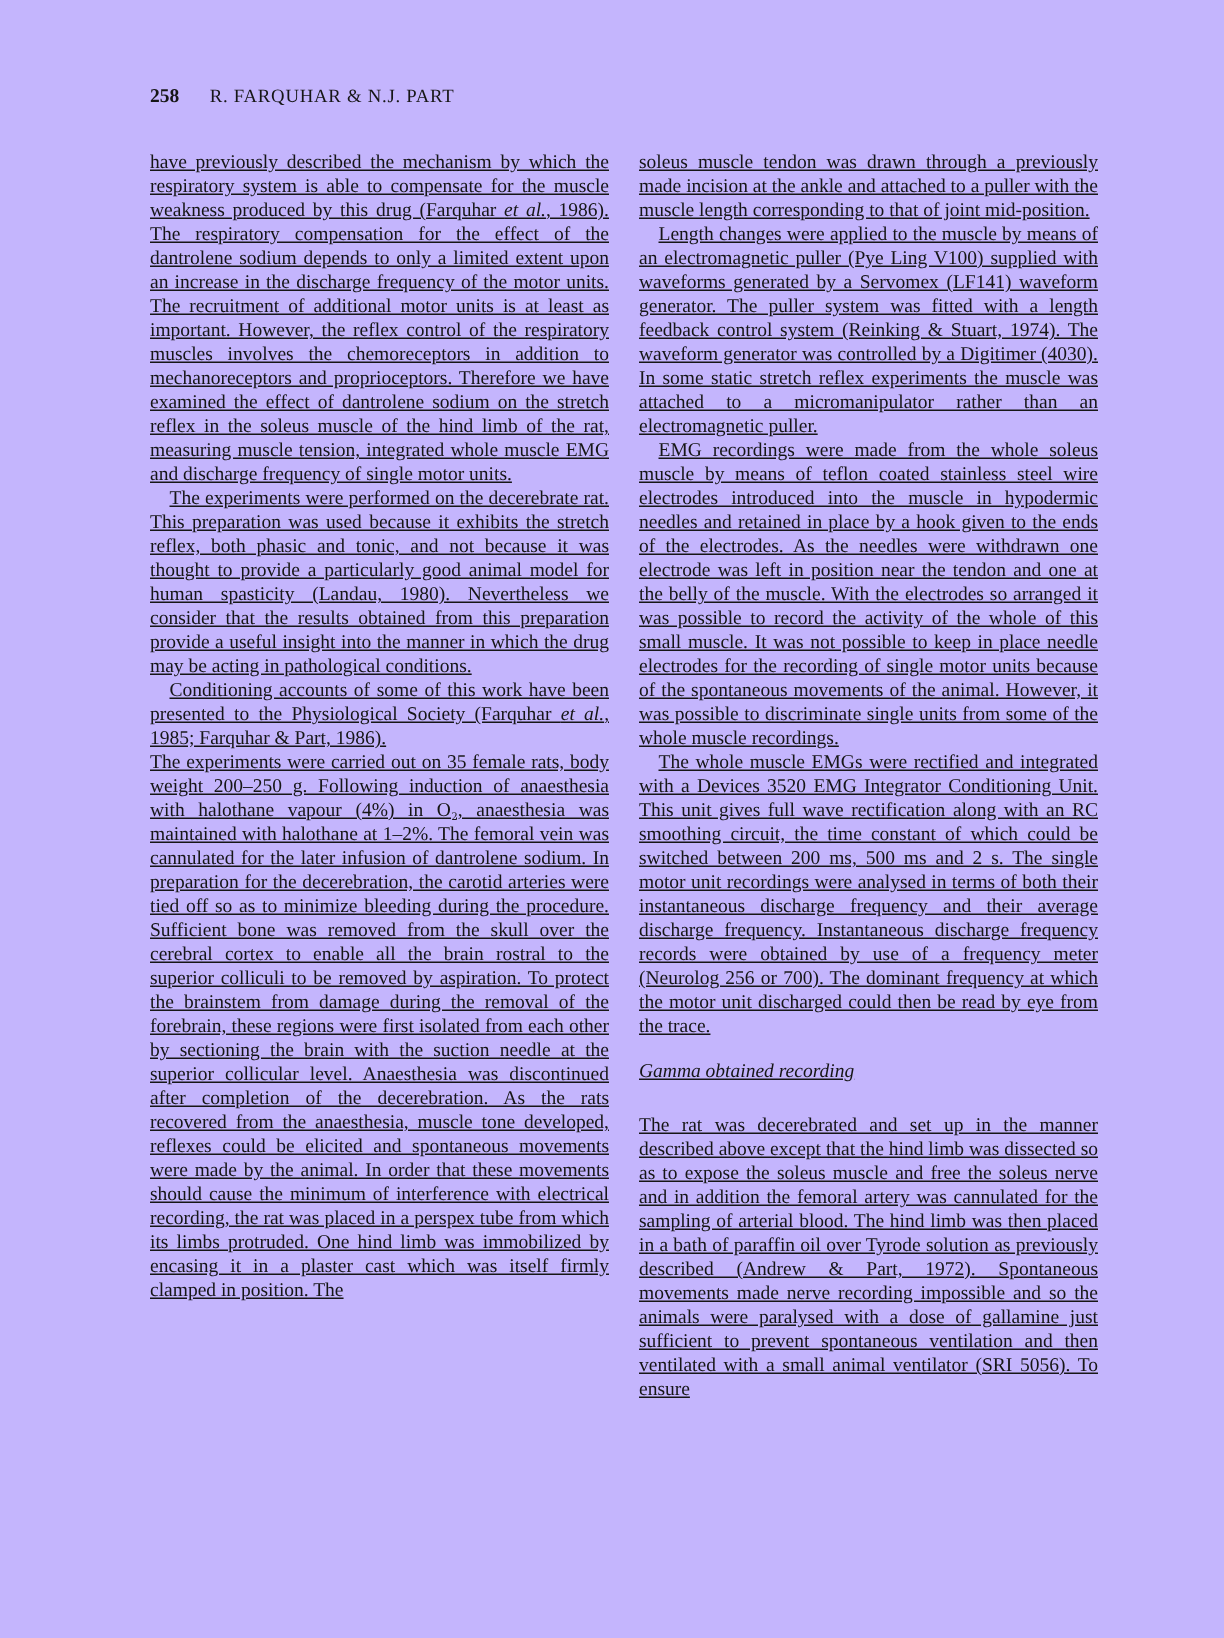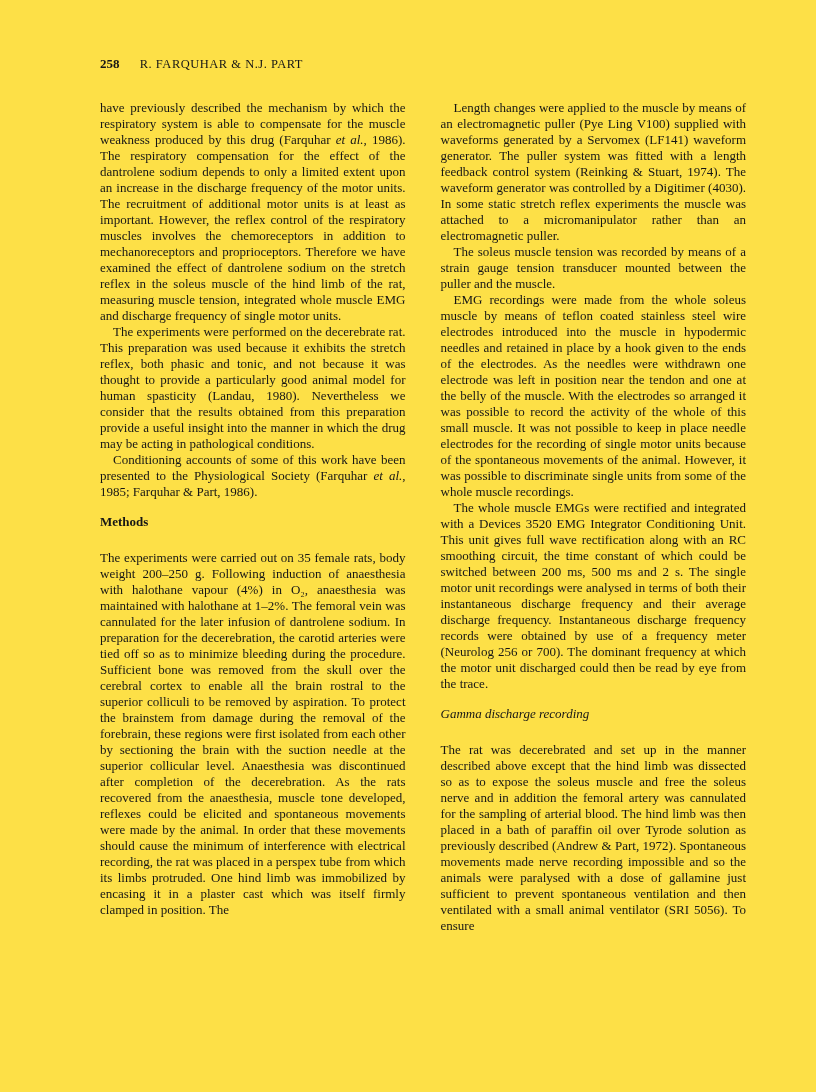--- a/index.html
+++ b/index.html
@@ -10,21 +10,21 @@
   body {
     width: 816px;
     height: 1092px;
     font-family: "Liberation Serif", serif;
     color: #161616;
   }
   .page {
     position: relative;
     width: 816px;
     height: 1092px;
-    background: #fde047;
+    background: #c4b5fd;
     overflow: hidden;
   }
   .page-header {
     position: absolute;
     left: 100px;
     top: 56px;
     font-size: 13px;
     white-space: nowrap;
   }
   .page-number {
@@ -34,21 +34,22 @@
   .running-head {
     letter-spacing: 0.5px;
     font-size: 12.5px;
   }
   .columns {
     position: absolute;
     left: 100px;
     top: 100px;
     width: 646px;
     display: flex;
-    gap: 35px;
+    gap: 20px;
+    text-decoration: underline;
   }
   .column {
     width: 306px;
     font-size: 13px;
     line-height: 16px;
     text-align: justify;
     hyphens: auto;
     -webkit-hyphens: auto;
   }
   .column p {
@@ -77,25 +78,24 @@
 <div class="page">
   <header class="page-header">
     <span class="page-number">258</span>
     <span class="running-head">R. FARQUHAR &amp; N.J. PART</span>
   </header>
   <main class="columns">
     <section class="column">
         <p class=""><span>have previously described the mechanism by which the respiratory system is able to compensate for the muscle weakness produced by this drug (Farquhar </span><span class="it">et al.</span><span>, 1986). The respiratory compensation for the effect of the dantrolene sodium depends to only a limited extent upon an increase in the discharge frequency of the motor units. The recruitment of additional motor units is at least as important. However, the reflex control of the respiratory muscles involves the chemoreceptors in addition to mechanoreceptors and proprioceptors. Therefore we have examined the effect of dantrolene sodium on the stretch reflex in the soleus muscle of the hind limb of the rat, measuring muscle tension, integrated whole muscle EMG and discharge frequency of single motor units.</span></p>
         <p class=" indent"><span>The experiments were performed on the decerebrate rat. This preparation was used because it exhibits the stretch reflex, both phasic and tonic, and not because it was thought to provide a particularly good animal model for human spasticity (Landau, 1980). Nevertheless we consider that the results obtained from this preparation provide a useful insight into the manner in which the drug may be acting in pathological conditions.</span></p>
         <p class=" indent"><span>Conditioning accounts of some of this work have been presented to the Physiological Society (Farquhar </span><span class="it">et al.</span><span>, 1985; Farquhar &amp; Part, 1986).</span></p>
-        <p class="h1"><span>Methods</span></p>
         <p class=""><span>The experiments were carried out on 35 female rats, body weight 200–250 g. Following induction of anaesthesia with halothane vapour (4%) in O₂, anaesthesia was maintained with halothane at 1–2%. The femoral vein was cannulated for the later infusion of dantrolene sodium. In preparation for the decerebration, the carotid arteries were tied off so as to minimize bleeding during the procedure. Sufficient bone was removed from the skull over the cerebral cortex to enable all the brain rostral to the superior colliculi to be removed by aspiration. To protect the brainstem from damage during the removal of the forebrain, these regions were first isolated from each other by sectioning the brain with the suction needle at the superior collicular level. Anaesthesia was discontinued after completion of the decerebration. As the rats recovered from the anaesthesia, muscle tone developed, reflexes could be elicited and spontaneous movements were made by the animal. In order that these movements should cause the minimum of interference with electrical recording, the rat was placed in a perspex tube from which its limbs protruded. One hind limb was immobilized by encasing it in a plaster cast which was itself firmly clamped in position. The</span></p>
       </section>
     <section class="column">
+        <p class=""><span>soleus muscle tendon was drawn through a previously made incision at the ankle and attached to a puller with the muscle length corresponding to that of joint mid-position.</span></p>
         <p class=" indent"><span>Length changes were applied to the muscle by means of an electromagnetic puller (Pye Ling V100) supplied with waveforms generated by a Servomex (LF141) waveform generator. The puller system was fitted with a length feedback control system (Reinking &amp; Stuart, 1974). The waveform generator was controlled by a Digitimer (4030). In some static stretch reflex experiments the muscle was attached to a micromanipulator rather than an electromagnetic puller.</span></p>
-        <p class=" indent"><span>The soleus muscle tension was recorded by means of a strain gauge tension transducer mounted between the puller and the muscle.</span></p>
         <p class=" indent"><span>EMG recordings were made from the whole soleus muscle by means of teflon coated stainless steel wire electrodes introduced into the muscle in hypodermic needles and retained in place by a hook given to the ends of the electrodes. As the needles were withdrawn one electrode was left in position near the tendon and one at the belly of the muscle. With the electrodes so arranged it was possible to record the activity of the whole of this small muscle. It was not possible to keep in place needle electrodes for the recording of single motor units because of the spontaneous movements of the animal. However, it was possible to discriminate single units from some of the whole muscle recordings.</span></p>
         <p class=" indent"><span>The whole muscle EMGs were rectified and integrated with a Devices 3520 EMG Integrator Conditioning Unit. This unit gives full wave rectification along with an RC smoothing circuit, the time constant of which could be switched between 200 ms, 500 ms and 2 s. The single motor unit recordings were analysed in terms of both their instantaneous discharge frequency and their average discharge frequency. Instantaneous discharge frequency records were obtained by use of a frequency meter (Neurolog 256 or 700). The dominant frequency at which the motor unit discharged could then be read by eye from the trace.</span></p>
-        <p class="h2"><span>Gamma discharge recording</span></p>
+        <p class="h2"><span>Gamma obtained recording</span></p>
         <p class=""><span>The rat was decerebrated and set up in the manner described above except that the hind limb was dissected so as to expose the soleus muscle and free the soleus nerve and in addition the femoral artery was cannulated for the sampling of arterial blood. The hind limb was then placed in a bath of paraffin oil over Tyrode solution as previously described (Andrew &amp; Part, 1972). Spontaneous movements made nerve recording impossible and so the animals were paralysed with a dose of gallamine just sufficient to prevent spontaneous ventilation and then ventilated with a small animal ventilator (SRI 5056). To ensure</span></p>
       </section>
   </main>
 </div>
 
 </body></html>

